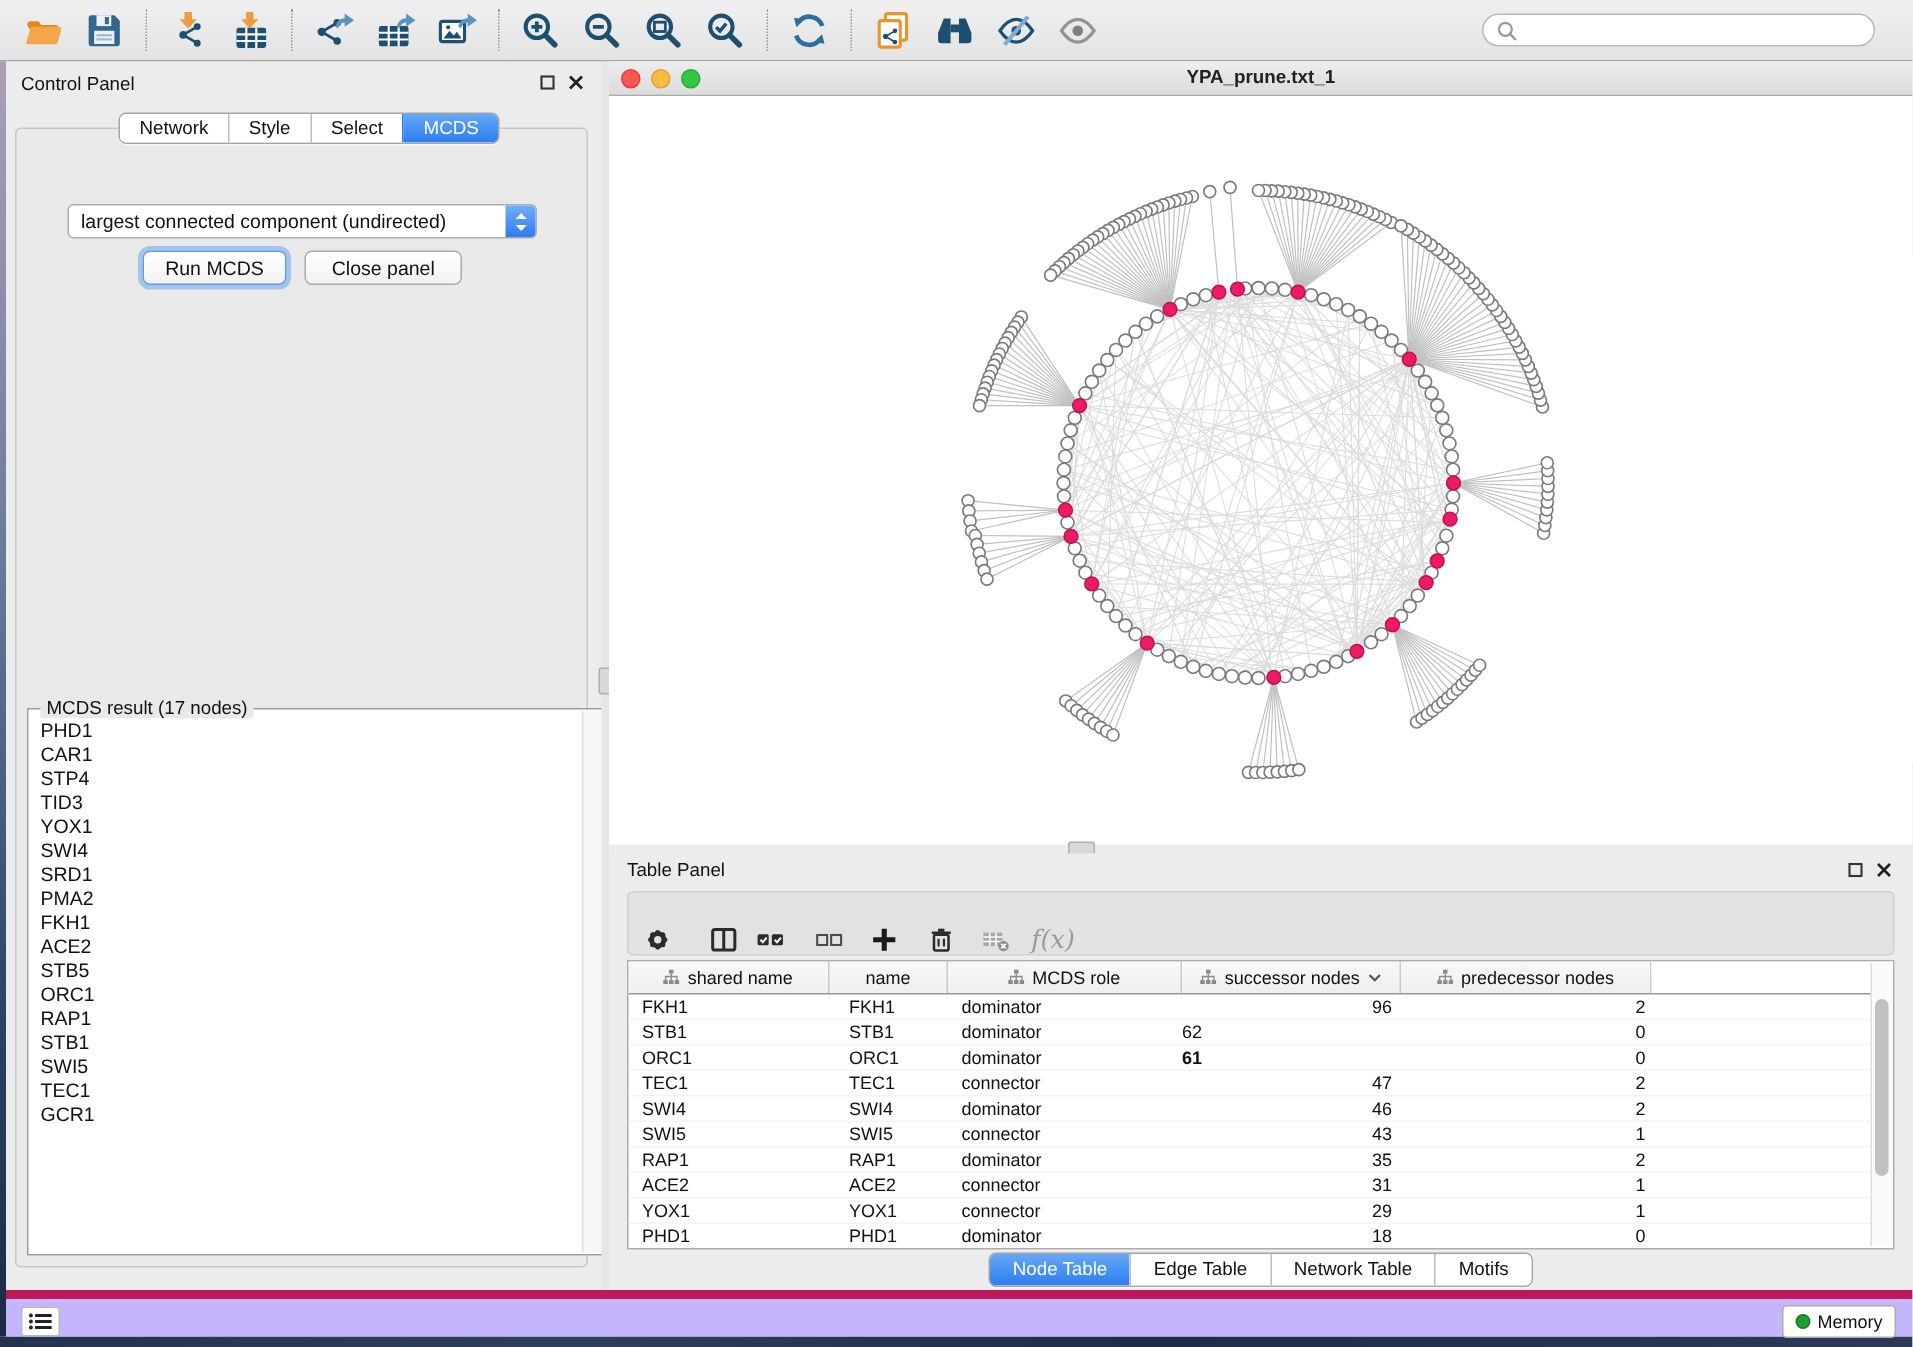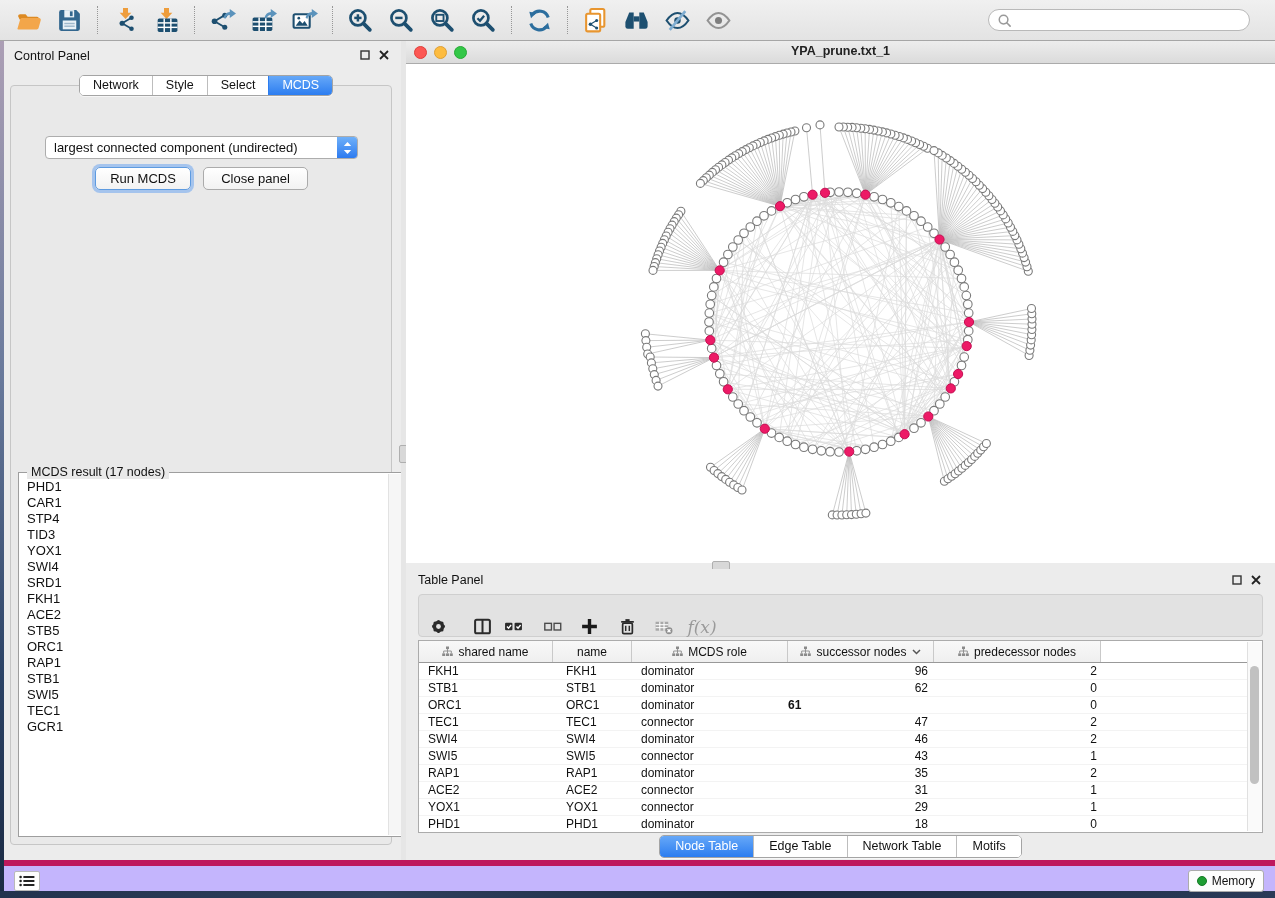--- a/index.html
+++ b/index.html
@@ -344,20 +344,21 @@
   <div class="result-box">
     <span class="result-legend">MCDS result (17 nodes)</span>
     <div class="result-list" id="mcds-list">
         <div class="result-item">PHD1</div>
         <div class="result-item">CAR1</div>
         <div class="result-item">STP4</div>
         <div class="result-item">TID3</div>
         <div class="result-item">YOX1</div>
         <div class="result-item">SWI4</div>
         <div class="result-item">SRD1</div>
+        <div class="result-item">PMA2</div>
         <div class="result-item">FKH1</div>
         <div class="result-item">ACE2</div>
         <div class="result-item">STB5</div>
         <div class="result-item">ORC1</div>
         <div class="result-item">RAP1</div>
         <div class="result-item">STB1</div>
         <div class="result-item">SWI5</div>
         <div class="result-item">TEC1</div>
         <div class="result-item">GCR1</div>
       </div>
@@ -1196,21 +1197,21 @@
           <div class="td" style="width: 134px; text-align: left; padding-left: 9px; box-sizing: border-box;">FKH1</div>
           <div class="td" style="width: 79px; text-align: left; padding-left: 13px; box-sizing: border-box;">FKH1</div>
           <div class="td" style="width: 156px; text-align: left; padding-left: 9px; box-sizing: border-box;">dominator</div>
           <div class="td" style="width: 146px; text-align: right; padding-right: 6px; box-sizing: border-box;">96</div>
           <div class="td" style="width: 167px; text-align: right; padding-right: 4px; box-sizing: border-box;">2</div>
         </div>
         <div class="trow">
           <div class="td" style="width: 134px; text-align: left; padding-left: 9px; box-sizing: border-box;">STB1</div>
           <div class="td" style="width: 79px; text-align: left; padding-left: 13px; box-sizing: border-box;">STB1</div>
           <div class="td" style="width: 156px; text-align: left; padding-left: 9px; box-sizing: border-box;">dominator</div>
-          <div class="td" style="width: 146px; text-align: right; padding-right: 6px; box-sizing: border-box;">62</div>
+          <div class="td" style="width: 146px; text-align: left; padding-right: 6px; box-sizing: border-box;">62</div>
           <div class="td" style="width: 167px; text-align: right; padding-right: 4px; box-sizing: border-box;">0</div>
         </div>
         <div class="trow">
           <div class="td" style="width: 134px; text-align: left; padding-left: 9px; box-sizing: border-box;">ORC1</div>
           <div class="td" style="width: 79px; text-align: left; padding-left: 13px; box-sizing: border-box;">ORC1</div>
           <div class="td" style="width: 156px; text-align: left; padding-left: 9px; box-sizing: border-box;">dominator</div>
           <div class="td" style="width: 146px; text-align: left; padding-right: 6px; box-sizing: border-box; font-weight: bold;">61</div>
           <div class="td" style="width: 167px; text-align: right; padding-right: 4px; box-sizing: border-box;">0</div>
         </div>
         <div class="trow">

